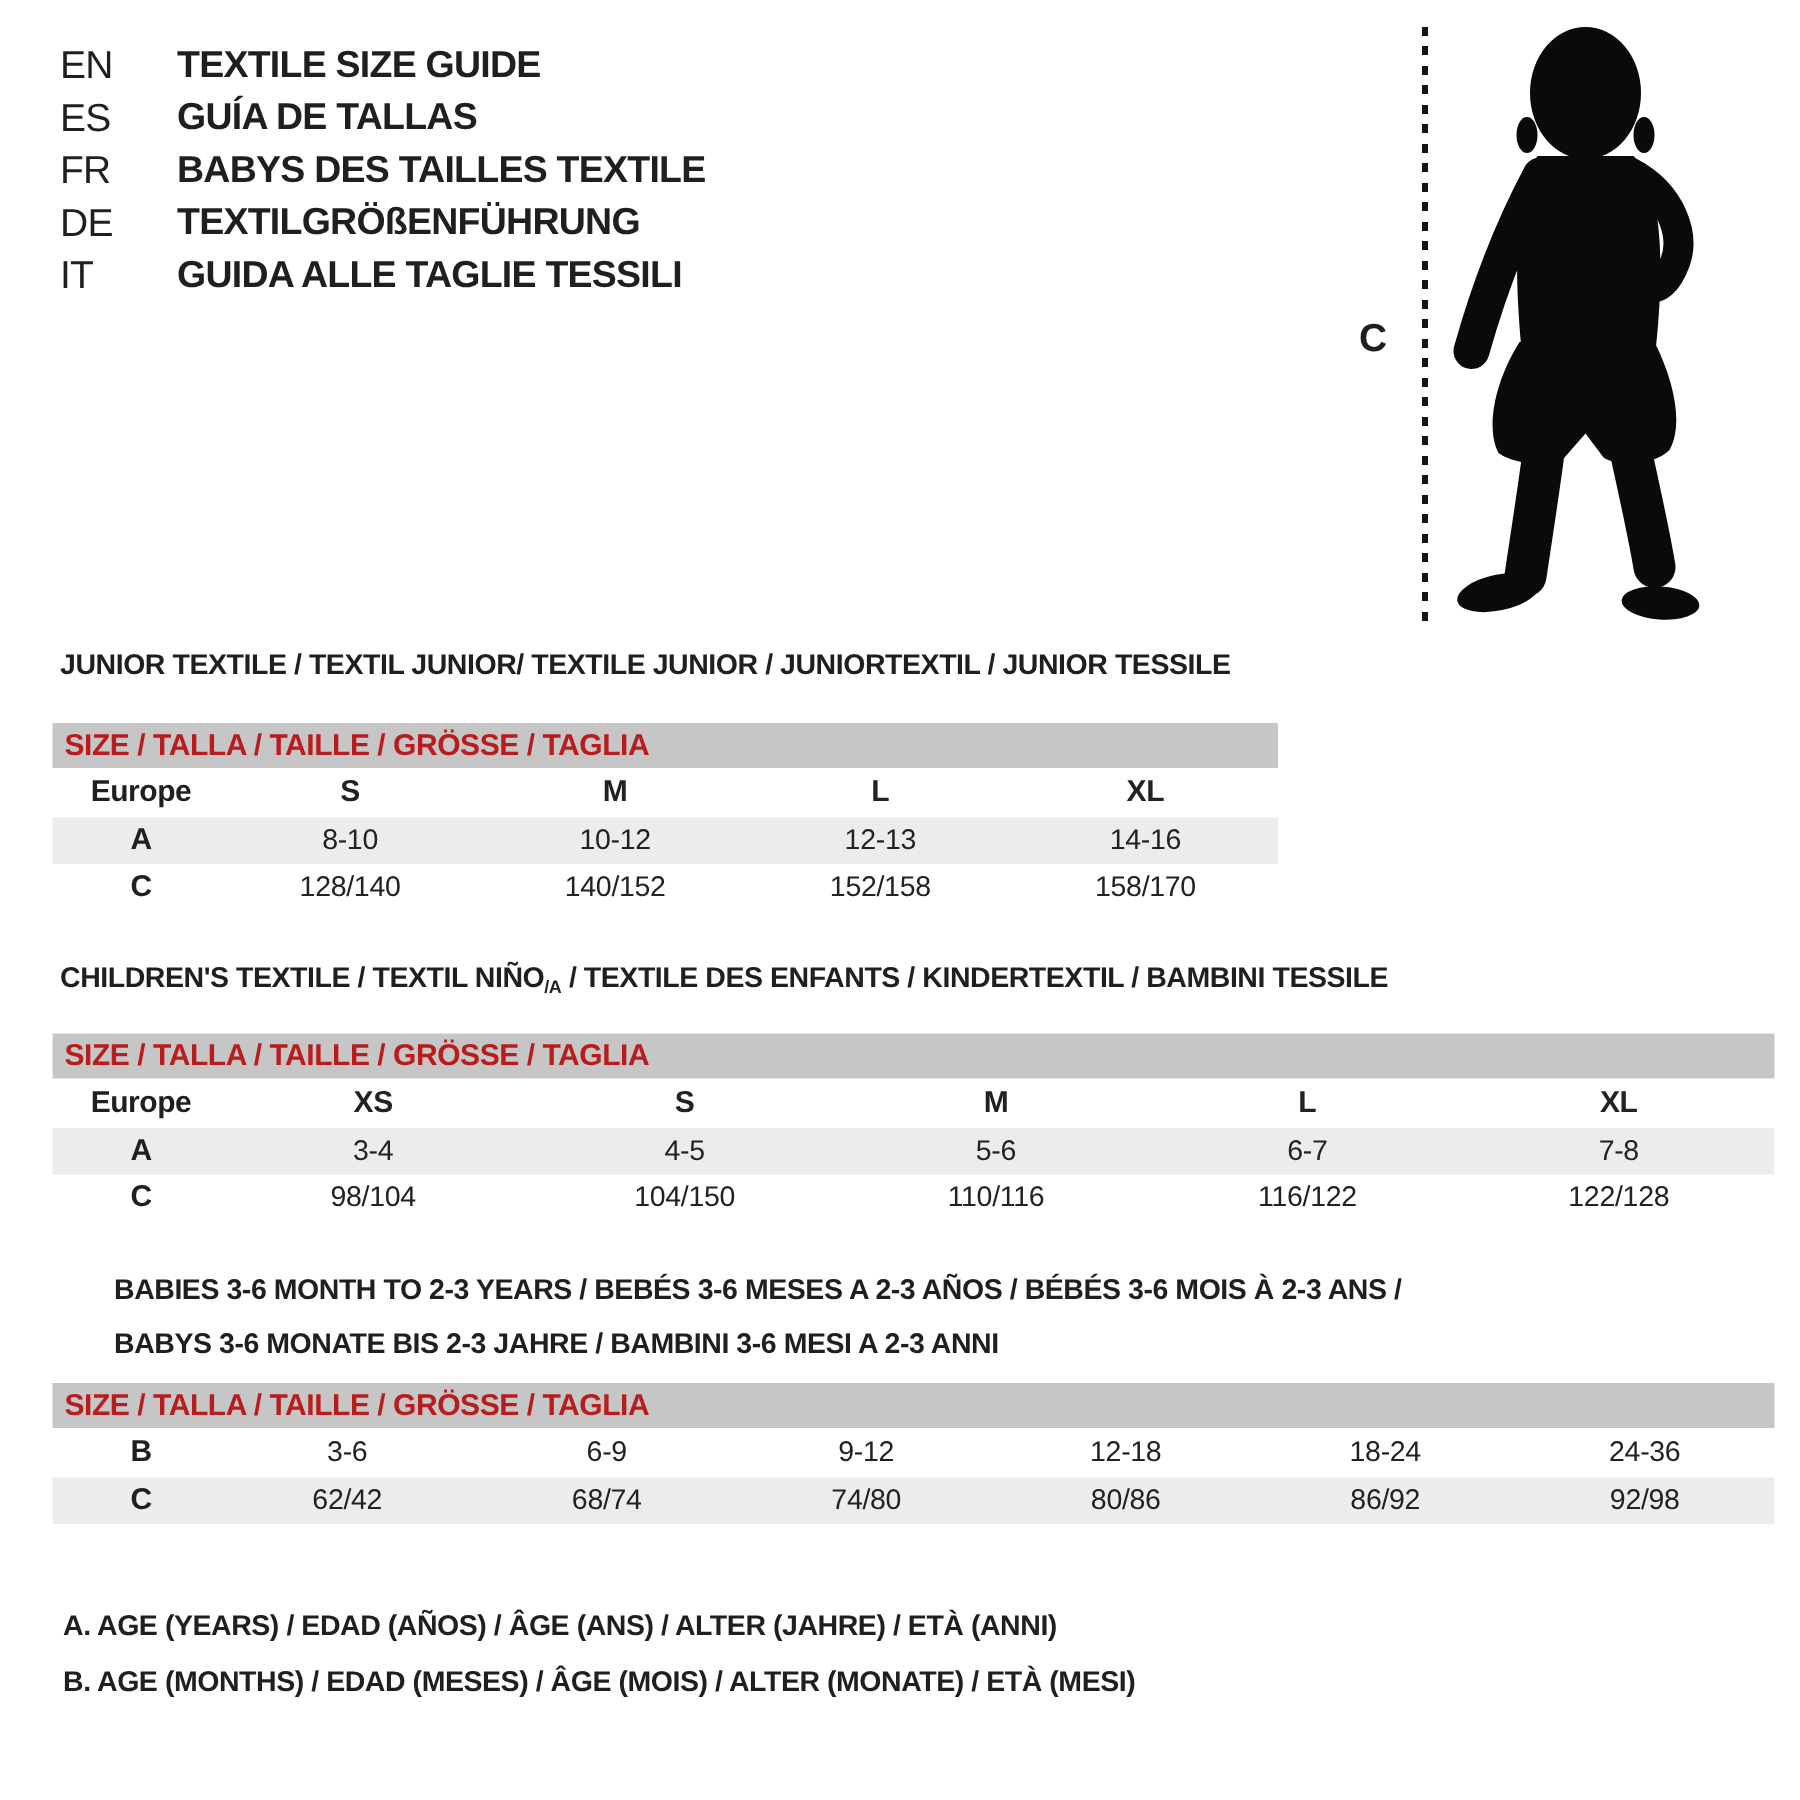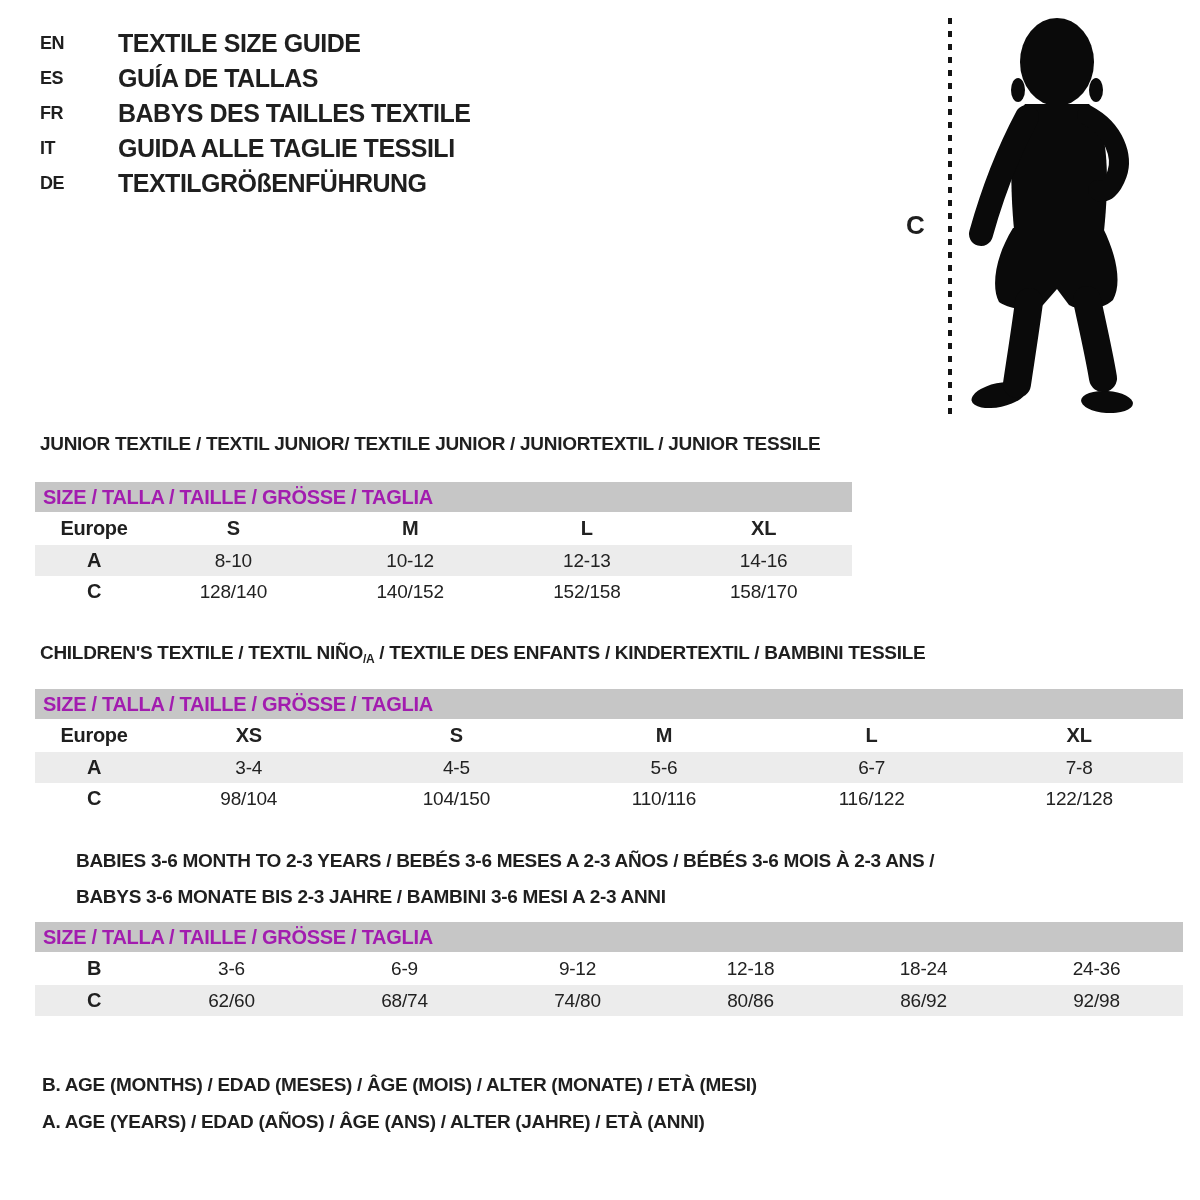--- a/index.html
+++ b/index.html
@@ -5,21 +5,21 @@
   * { margin:0; padding:0; box-sizing:border-box; }
   body { background:#ffffff; font-family:"Liberation Sans", sans-serif; }
   .canvas {
     position:relative; width:1200px; height:1200px; background:#ffffff;
     color:#1f1f1f; overflow:hidden;
   }
 
   
   .lang-block { position:absolute; left:40px; top:26px; }
   .lang-row { display:flex; height:35px; align-items:center; }
-  .lang-code { width:78px; font-size:18px; font-weight:700; letter-spacing:-0.5px; }
+  .lang-code { width:78px; font-size:26px; font-weight:400; letter-spacing:-0.5px; }
   .lang-label { font-size:25px; font-weight:700; letter-spacing:-0.5px; }
 
   
   .measure-line {
     position:absolute; left:948px; top:18px; width:4px; height:398px;
     background:repeating-linear-gradient(to bottom, #141414 0px, #141414 6px, transparent 6px, transparent 13px);
   }
   .measure-label {
     position:absolute; left:906px; top:210px; font-size:26px; font-weight:700;
   }
@@ -29,21 +29,21 @@
   .section-heading {
     position:absolute; left:40px; font-size:19px; font-weight:700;
     letter-spacing:-0.3px; white-space:nowrap;
   }
   .section-heading .subscr { font-size:12px; vertical-align:-4px; }
   .heading-2line { line-height:36px;margin-left:36px; }
 
   
   .size-table { position:absolute; left:35px; }
   .t-header {
-    height:30px; background:#c6c6c6; color:#a21caf;
+    height:30px; background:#c6c6c6; color:#b91c1c;
     font-size:20px; font-weight:700; letter-spacing:-0.3px;
     display:flex; align-items:center; padding-left:8px;
   }
   .t-row { display:grid; height:31px; align-items:center; }
   .cols-4 { grid-template-columns:110px repeat(4, 1fr); }
   .cols-5 { grid-template-columns:110px repeat(5, 1fr); }
   .cols-6 { grid-template-columns:110px repeat(6, 1fr); }
   .t-row.shaded { background:#ececec; }
   .t-label { padding-left:8px; font-size:20px; font-weight:700; letter-spacing:-0.3px;text-align:center; }
   .t-cell { text-align:center; font-size:19px; font-weight:400; letter-spacing:-0.2px; color:#222; }
@@ -65,26 +65,26 @@
     </div>
     <div class="lang-row">
       <span class="lang-code">ES</span>
       <span class="lang-label">GUÍA DE TALLAS</span>
     </div>
     <div class="lang-row">
       <span class="lang-code">FR</span>
       <span class="lang-label">BABYS DES TAILLES TEXTILE</span>
     </div>
     <div class="lang-row">
+      <span class="lang-code">DE</span>
+      <span class="lang-label">TEXTILGRÖßENFÜHRUNG</span>
+    </div>
+    <div class="lang-row">
       <span class="lang-code">IT</span>
       <span class="lang-label">GUIDA ALLE TAGLIE TESSILI</span>
-    </div>
-    <div class="lang-row">
-      <span class="lang-code">DE</span>
-      <span class="lang-label">TEXTILGRÖßENFÜHRUNG</span>
     </div>
   </div>
 
   <div class="measure-line"></div>
   <div class="measure-label">C</div>
 
   <svg class="toddler-svg" width="185" height="410" viewBox="0 0 185 410">
     <g fill="#0a0a0a" stroke="none">
 
       <ellipse cx="92" cy="50" rx="37" ry="44"></ellipse>
@@ -180,27 +180,27 @@
       <div class="t-label">B</div>
       <div class="t-cell">3-6</div>
       <div class="t-cell">6-9</div>
       <div class="t-cell">9-12</div>
       <div class="t-cell">12-18</div>
       <div class="t-cell">18-24</div>
       <div class="t-cell">24-36</div>
     </div>
     <div class="t-row cols-6 shaded">
       <div class="t-label">C</div>
-      <div class="t-cell">62/60</div>
+      <div class="t-cell">62/42</div>
       <div class="t-cell">68/74</div>
       <div class="t-cell">74/80</div>
       <div class="t-cell">80/86</div>
       <div class="t-cell">86/92</div>
       <div class="t-cell">92/98</div>
     </div>
   </div>
 
   <div class="legend-block">
+    <div class="legend-line">A. AGE (YEARS) / EDAD (AÑOS) / ÂGE (ANS) / ALTER (JAHRE) / ETÀ (ANNI)</div>
     <div class="legend-line">B. AGE (MONTHS) / EDAD (MESES) / ÂGE (MOIS) / ALTER (MONATE) / ETÀ (MESI)</div>
-    <div class="legend-line">A. AGE (YEARS) / EDAD (AÑOS) / ÂGE (ANS) / ALTER (JAHRE) / ETÀ (ANNI)</div>
   </div>
 
 </div>
 
 </body></html>

